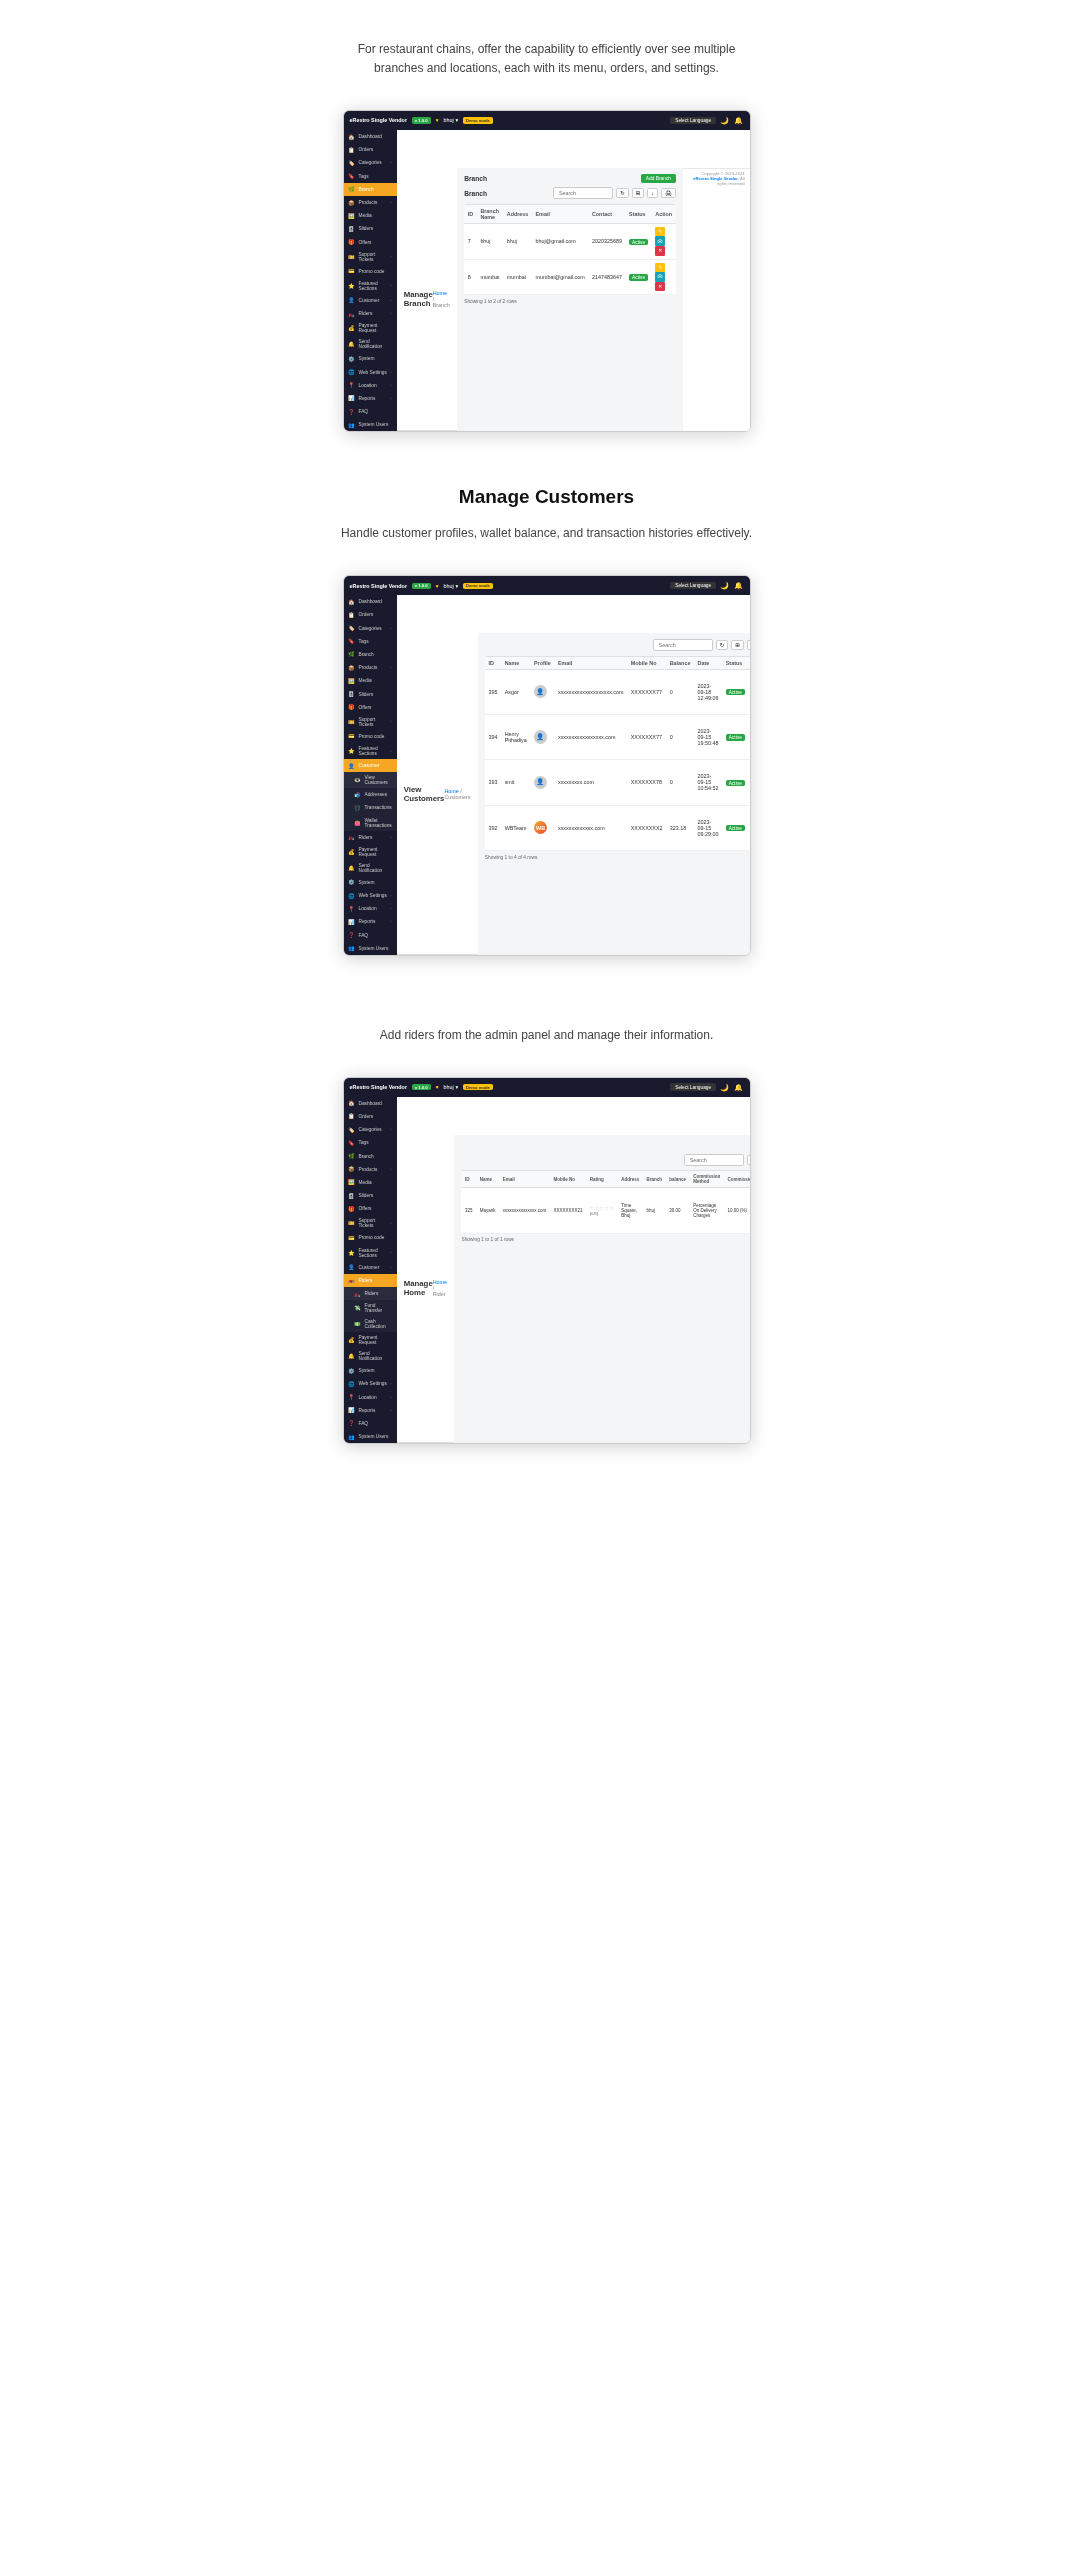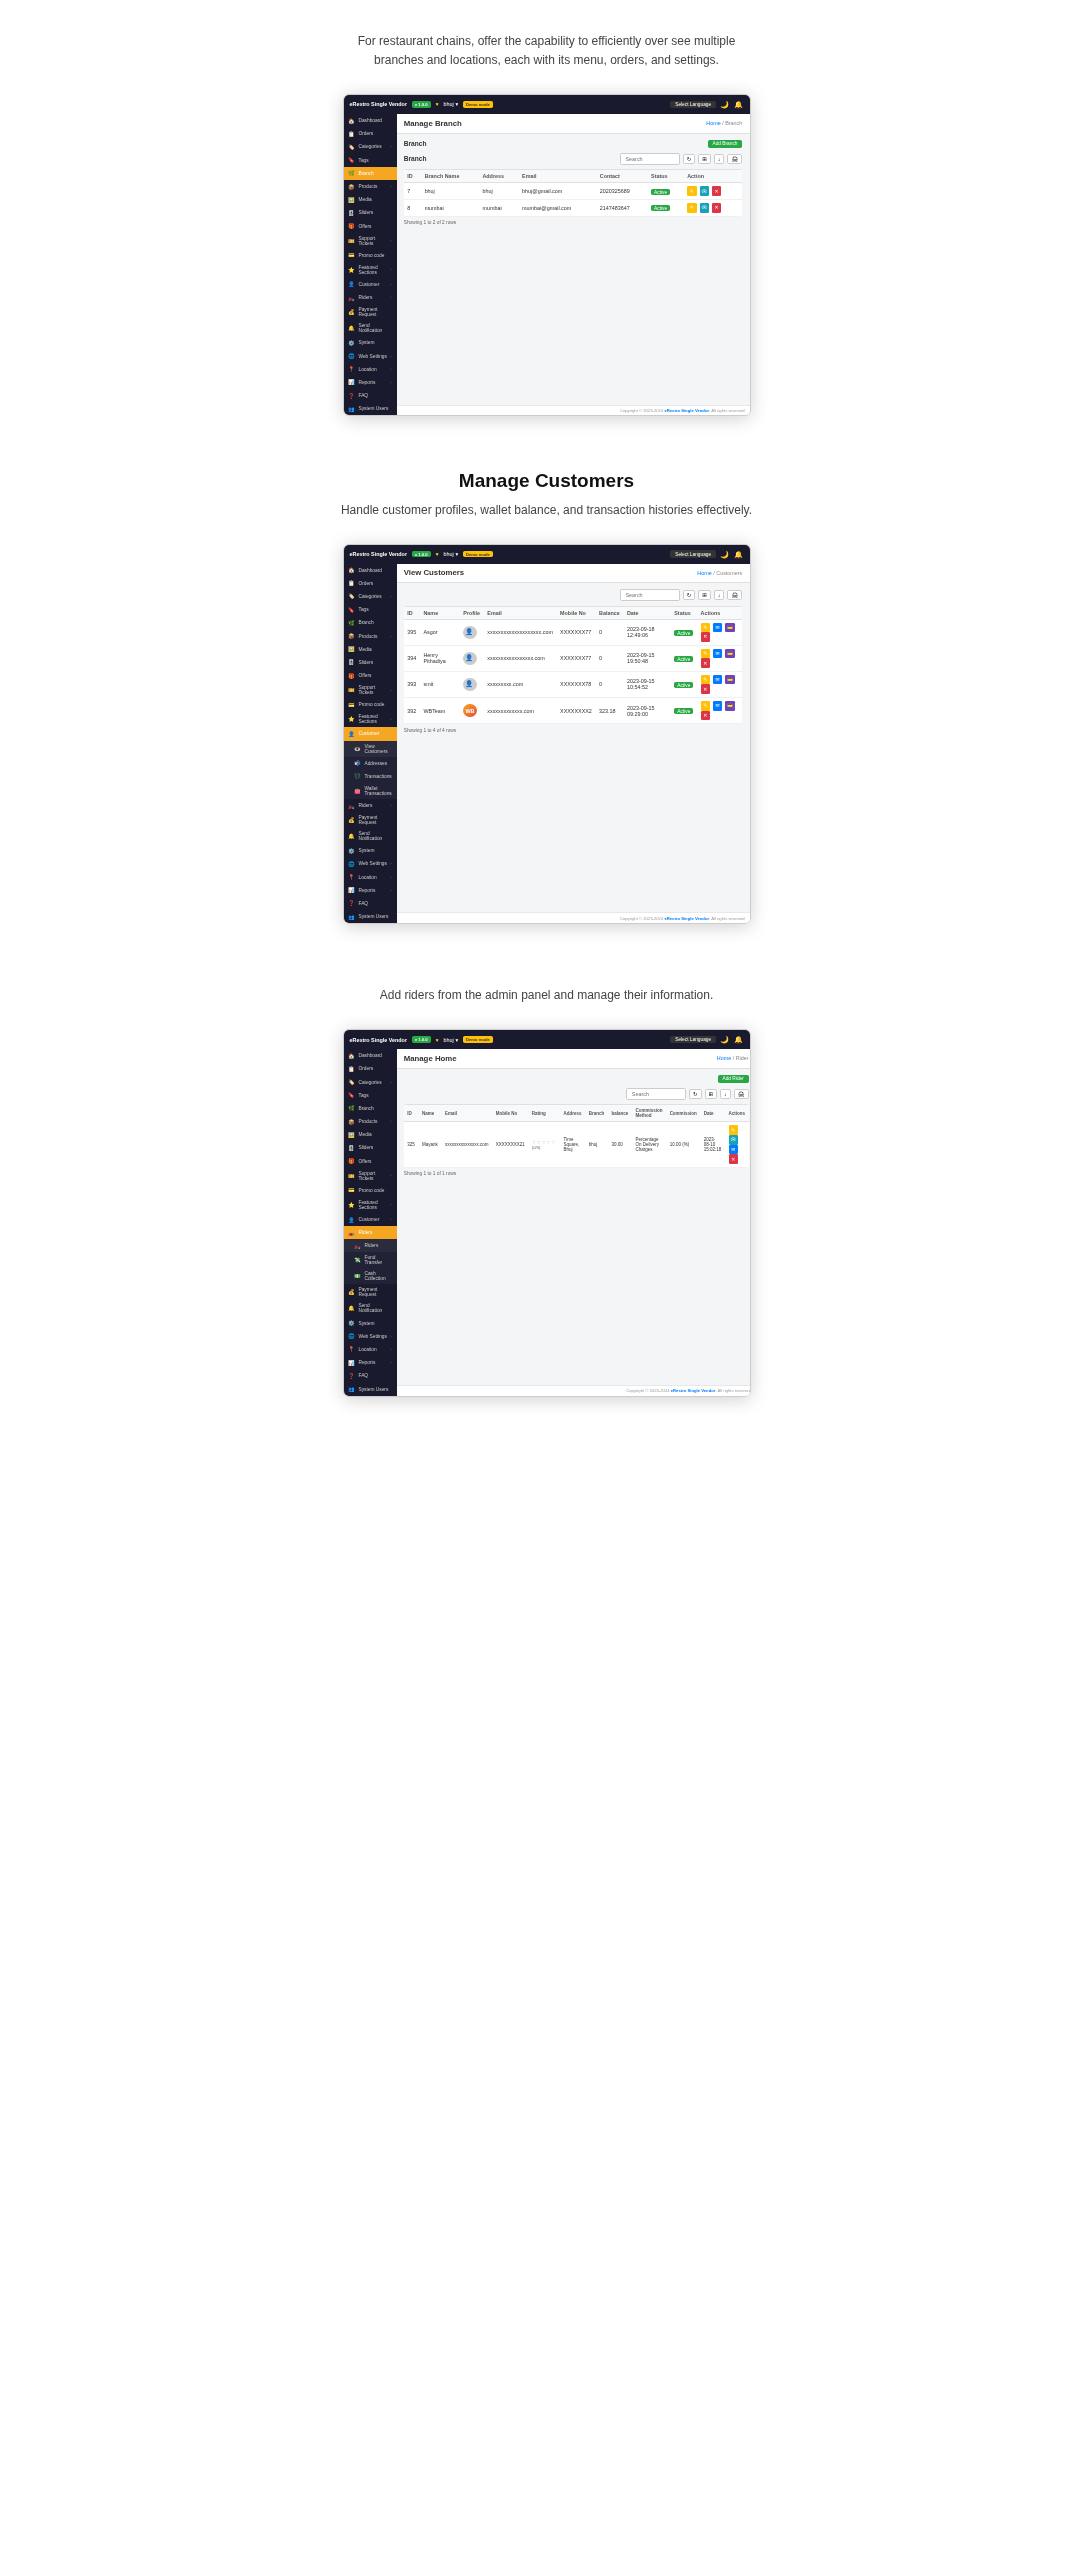--- a/index.html
+++ b/index.html
@@ -19,21 +19,21 @@
       font-size: 19px;
       font-weight: 800;
       color: #111;
       margin-bottom: 8.4px;
     }
     .section-title-area p {
       font-size: 12px;
       color: #444;
       line-height: 1.6;
       max-width: 420px;
-      margin: 8px auto;
+      margin: 16px auto;
     }
 
     
     .screenshot-wrapper {
       display: flex;
       justify-content: center;
       padding: 6px 12px 30px;
     }
 
     .app-window {
@@ -137,21 +137,22 @@
     .sidebar-item .s-arrow {
       font-size: 4.2px;
       color: #666;
     }
 
     
     .content-area {
       flex: 1;
       background: #f4f5f7;
       display: flex;
-      flex-direction: column;
+      flex-direction: row;
+      margin-top: 38px;
     }
 
     .content-header {
       background: #fff;
       padding: 4.8px 7.2px;
       display: flex;
       align-items: center;
       justify-content: space-between;
       border-bottom: 0.6px solid #e0e0e0;
     }

